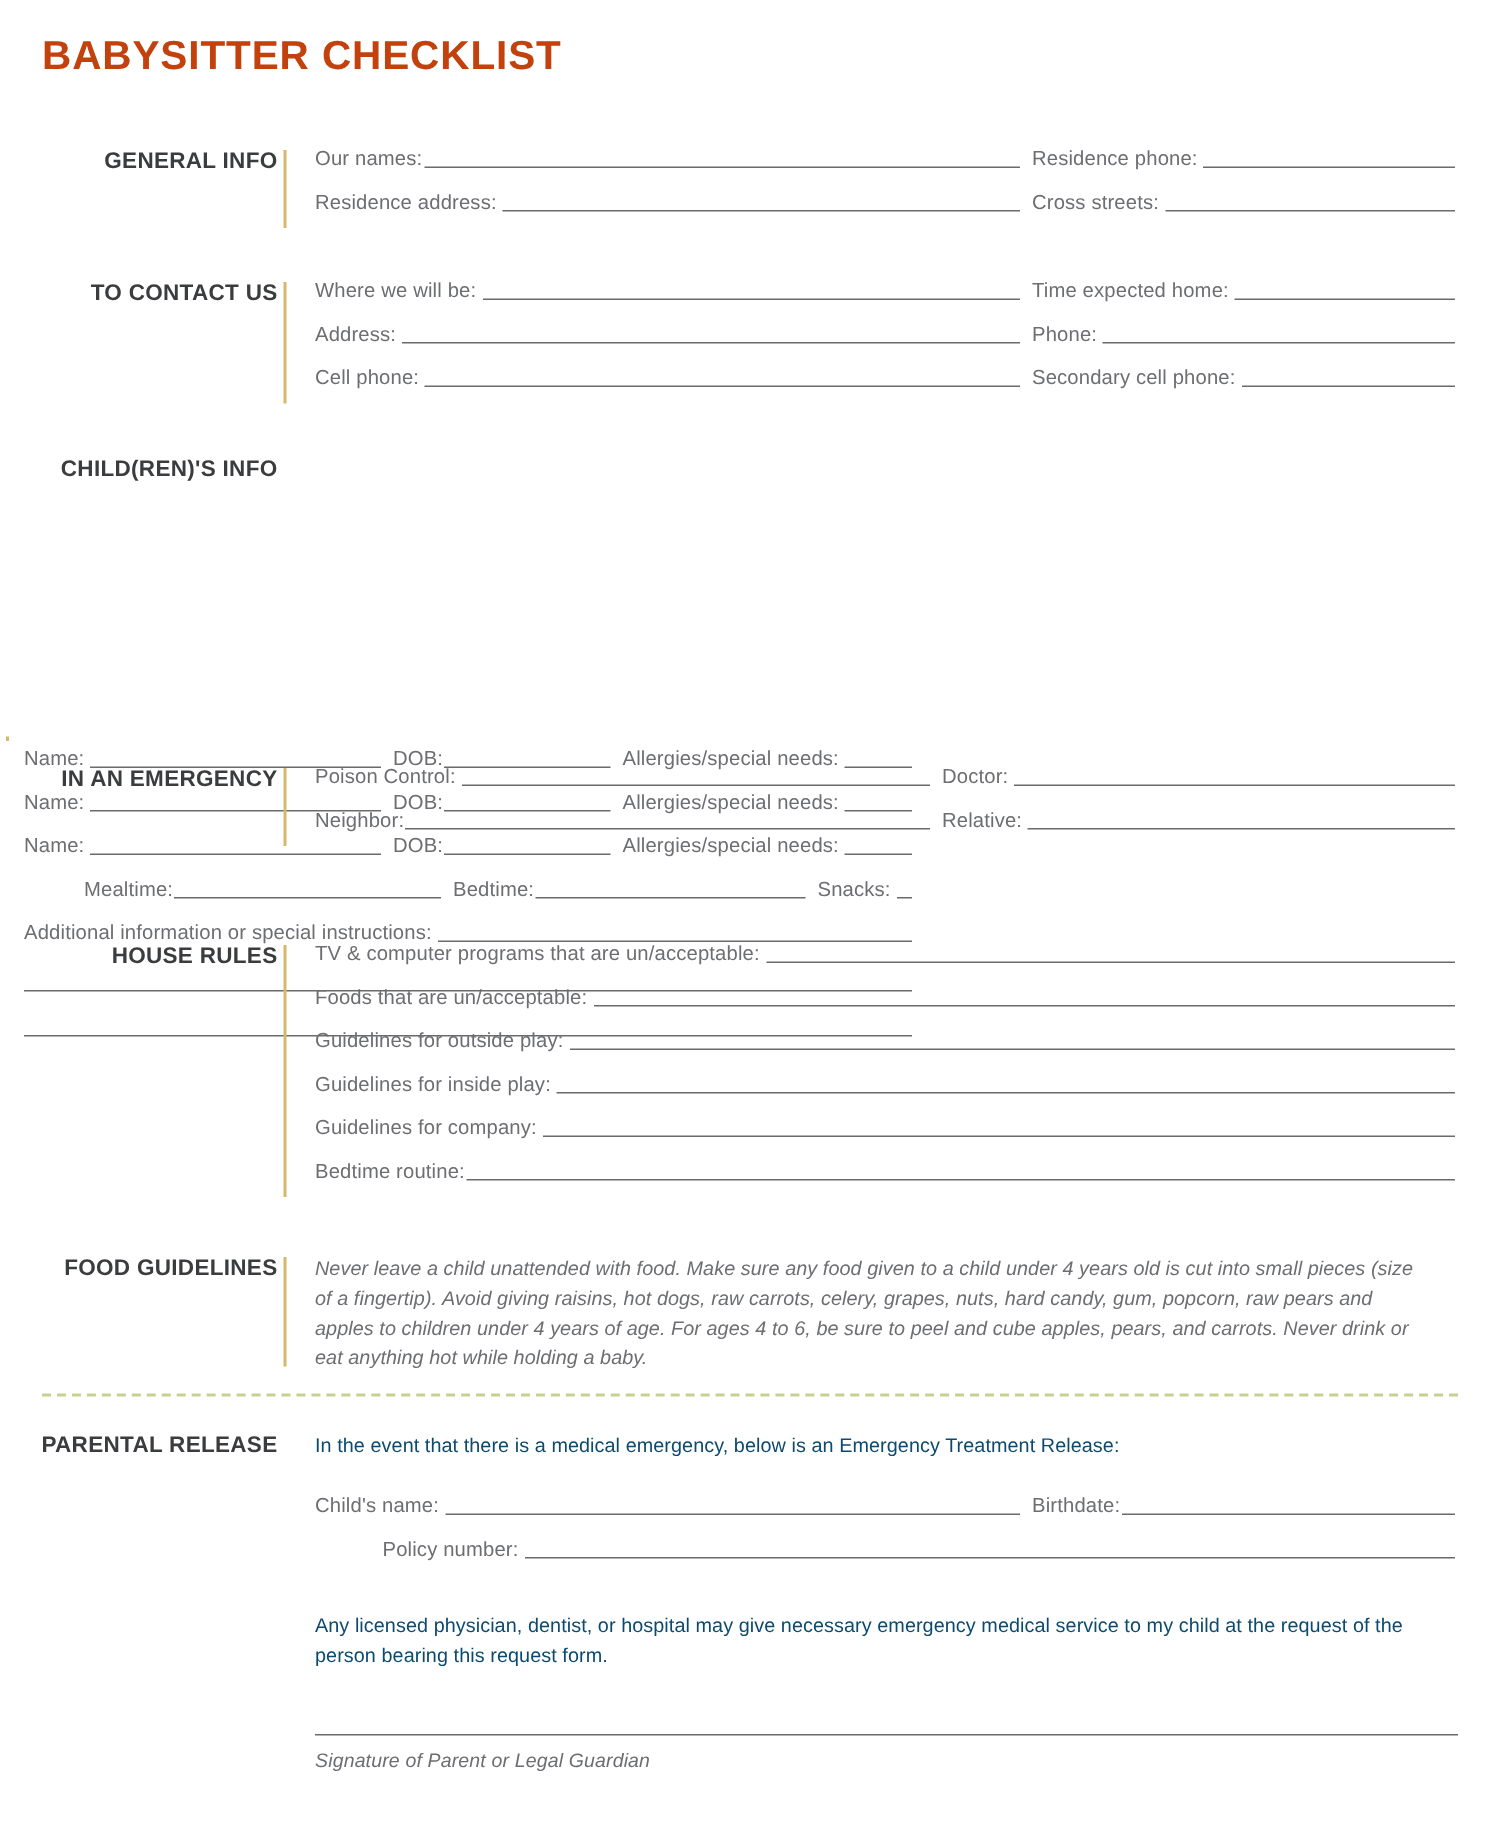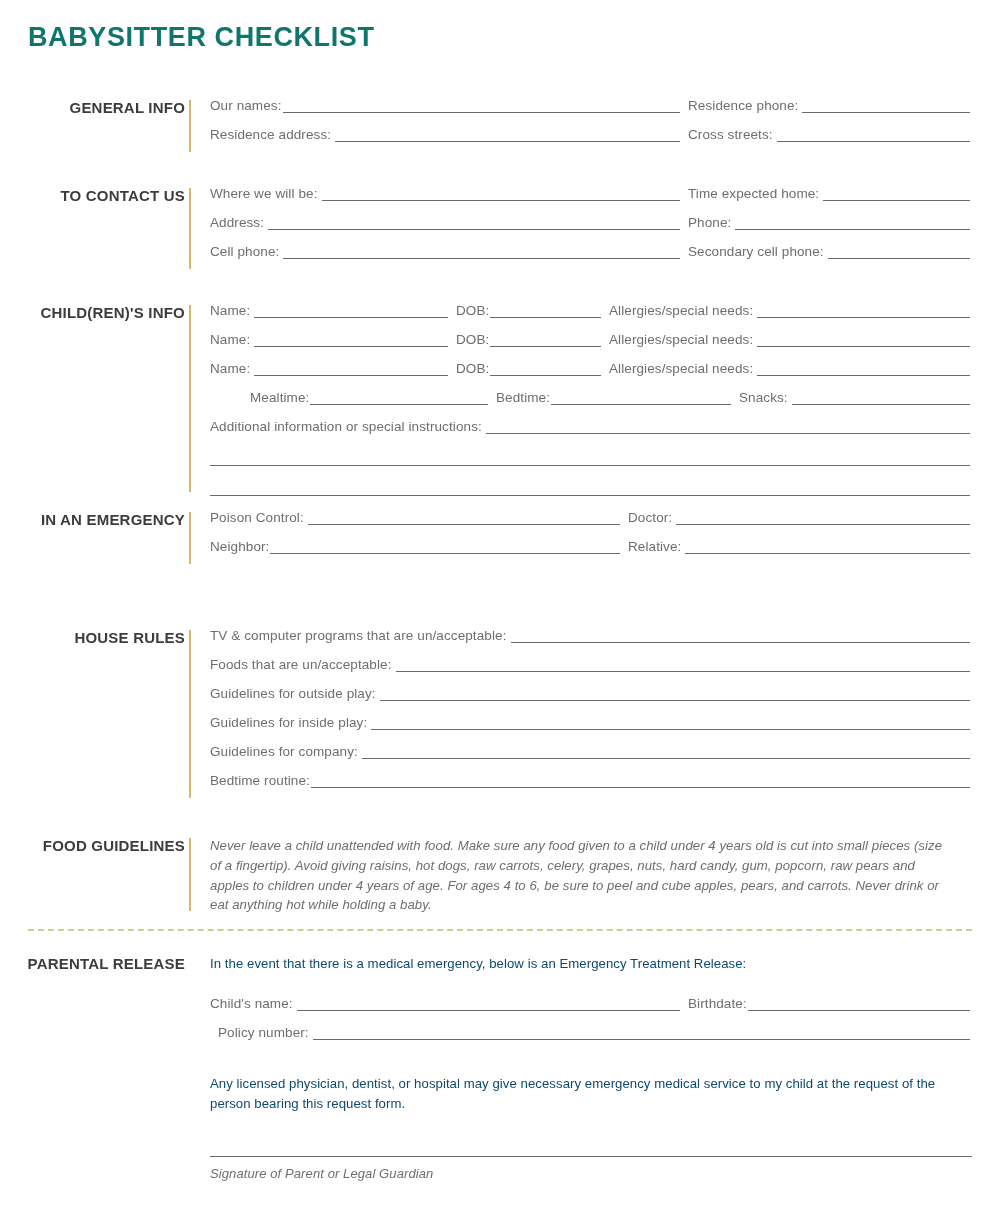--- a/index.html
+++ b/index.html
@@ -22,21 +22,21 @@
   }
 
   
   .title {
     position: absolute;
     left: 28px;
     top: 22px;
     font-size: 27px;
     font-weight: bold;
     letter-spacing: 0.6px;
-    color: #0f766e;
+    color: #c2410c;
     white-space: nowrap;
   }
 
   
   .section {
     position: absolute;
     left: 0;
     width: 1000px;
     display: flex;
     align-items: flex-start;
@@ -74,21 +74,21 @@
   }
 
   
   .row {
     display: flex;
     align-items: baseline;
     height: 29px;
   }
   .fld {
     display: flex;
-    align-items: flex-end;
+    align-items: center;
     white-space: nowrap;
   }
   .fld-label {
     font-size: 13.5px;
     color: #6d6e71;
     letter-spacing: 0.1px;
     white-space: nowrap;
     flex: 0 0 auto;
   }
   .line {
@@ -232,21 +232,21 @@
         <div class="gap"></div>
         <div class="fld" style="flex:1 1 auto;">
           <span class="fld-label">Secondary cell phone:</span>
           <span class="line"></span>
         </div>
       </div>
 
     </div>
   </div>
 
-  <div class="section" style="top:303px;">
+  <div class="section" style="top:303px;flex-direction:column;">
     <div class="sec-label">CHILD(REN)'S INFO</div>
     <div class="sec-rule bar"></div>
     <div class="sec-body">
 
       <div class="row">
         <div class="fld" style="flex:0 0 238px;">
           <span class="fld-label">Name:</span>
           <span class="line"></span>
         </div>
         <div class="gap"></div>
@@ -438,21 +438,21 @@
         </div>
         <div class="gap"></div>
         <div class="fld" style="flex:1 1 auto;">
           <span class="fld-label">Birthdate:</span>
           <span class="line nogap"></span>
         </div>
       </div>
 
       <div class="row">
         <div class="gap"></div>
-        <div class="fld" style="flex:1 1 auto;">
+        <div class="fld" style="flex:1 1 auto;margin-left:37px;">
           <span class="fld-label">Policy number:</span>
           <span class="line"></span>
         </div>
       </div>
 
     </div>
   </div>
 
   <div class="section" style="top:1074px;">
     <div class="sec-label"></div>

